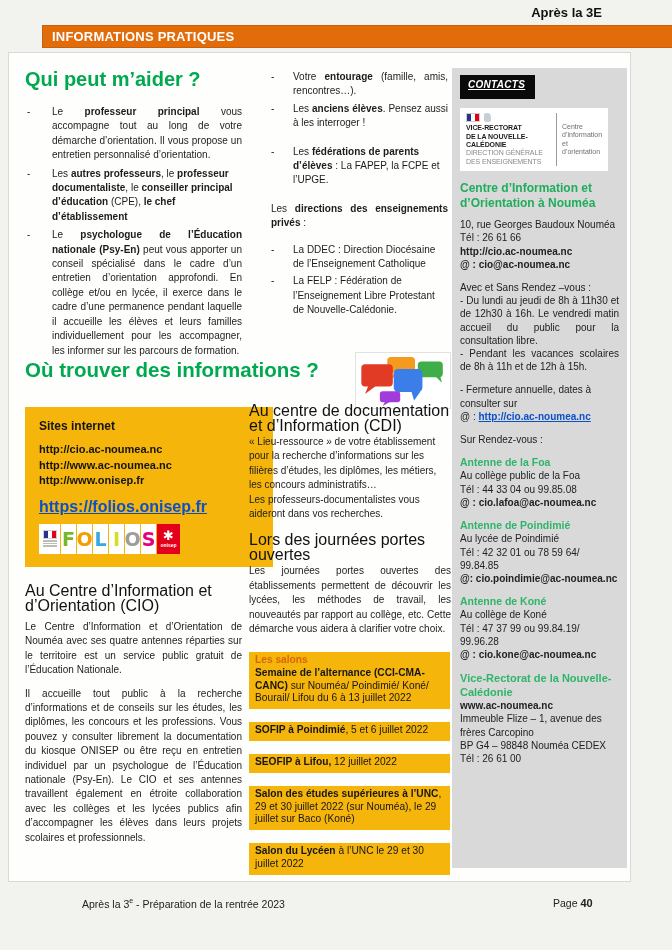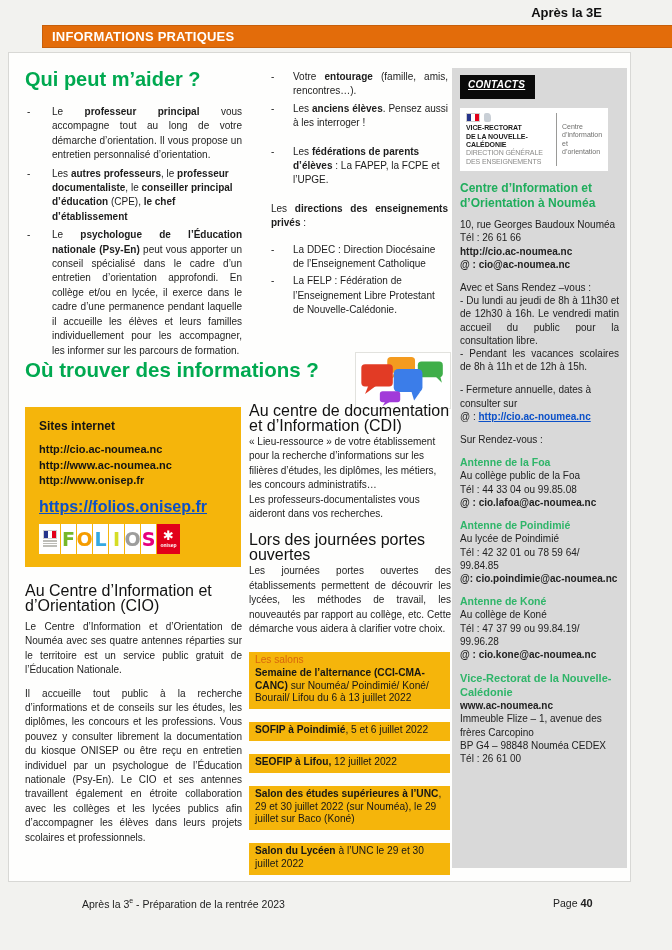--- a/index.html
+++ b/index.html
@@ -29,21 +29,21 @@
 
   
   .who { position:absolute; left:25px; top:68px; width:217px; }
   .who .green-big { margin-bottom:14px; }
   .who .dash-item::before { width:25px; padding-left:2px; }
   .who .dash-item { margin-bottom:4px; }
 
   .where-title { position:absolute; left:25px; top:358px; width:340px; font-size:20.5px; }
   .bubbles-box { position:absolute; left:355px; top:352px; width:96px; height:57px; background:#fff; border:1px solid #E2E2DE; display:flex; align-items:center; justify-content:center; }
 
-  .sites-box { position:absolute; left:25px; top:407px; width:216px; height:160px; background:#F5B50B; padding:12px 12px 0 14px; }
+  .sites-box { position:absolute; left:25px; top:407px; width:248px; height:160px; background:#F5B50B; padding:12px 12px 0 14px; }
   .sites-title { font-size:12px; font-weight:700; margin-bottom:9px; color:#141414; }
   .site-url { font-size:11px; font-weight:700; line-height:15.5px; color:#141414; }
   .folios-link { display:inline-block; margin-top:9px; font-size:16px; font-weight:700; color:#0B50C8; text-decoration:underline; cursor:pointer; }
   .folios-logo { margin-top:8px; display:flex; gap:1px; height:30px; align-items:stretch; }
   .tile { background:#fff; display:flex; align-items:center; justify-content:center; }
   .tile-letter { width:15px; font-weight:700; font-size:19px; font-family:"DejaVu Sans",sans-serif; }
   .tile-flag { width:21px; flex-direction:column; gap:1px; padding:2px; }
   .tile-flag .mini-lines { width:14px; height:1.5px; background:#BDBDB8; }
   .tile-onisep { width:23px; background:#E2001A; flex-direction:column; color:#fff; }
   .tile-onisep .ast { font-size:13px; line-height:12px; }
@@ -58,21 +58,21 @@
   .mid-top { position:absolute; left:271px; top:70px; width:177px; }
   .mid-top .dash-item::before { width:22px; }
   .gap14 { margin-top:14px; }
   .gap12 { margin-top:12px; }
 
   .cdi-block { position:absolute; left:249px; top:404px; width:202px; }
   .cdi-block .bold-head { margin-bottom:2px; }
 
   .salons { position:absolute; left:249px; top:652px; width:201px; }
   .salon-box { background:#F5B50B; padding:2px 6px 4px 6px; font-size:10.2px; line-height:12.8px; margin-bottom:13px; color:#161616; }
-  .salons-title { color:#D8660C; font-weight:400; }
+  .salons-title { color:#D8660C; font-weight:700; }
 
   
   .panel { position:absolute; left:452px; top:68px; width:175px; height:800px; background:#D9D9D9; padding:7px 8px; font-size:10px; line-height:13.2px; color:#222; }
   .contacts-tag { display:inline-block; background:#0A0A0A; color:#fff; font-weight:700; font-style:italic; font-size:10px; padding:3px 10px 8px 8px; letter-spacing:.3px;text-decoration:underline; }
   .logo-box { margin-top:9px; width:148px; background:#fff; padding:5px 4px 5px 6px; display:flex; align-items:center; }
   .logo-left { width:93px; }
   .logo-flag-row { display:flex; align-items:flex-end; gap:4px; margin-bottom:2px; }
   .emblem { width:7px; height:9px; background:#C9CFD6; border-radius:2px 50% 2px 2px; }
   .org-line { font-size:7px; line-height:8.4px; color:#1b1b1b; letter-spacing:-0.1px; }
   .org-line.gray { color:#8a8a88; }

